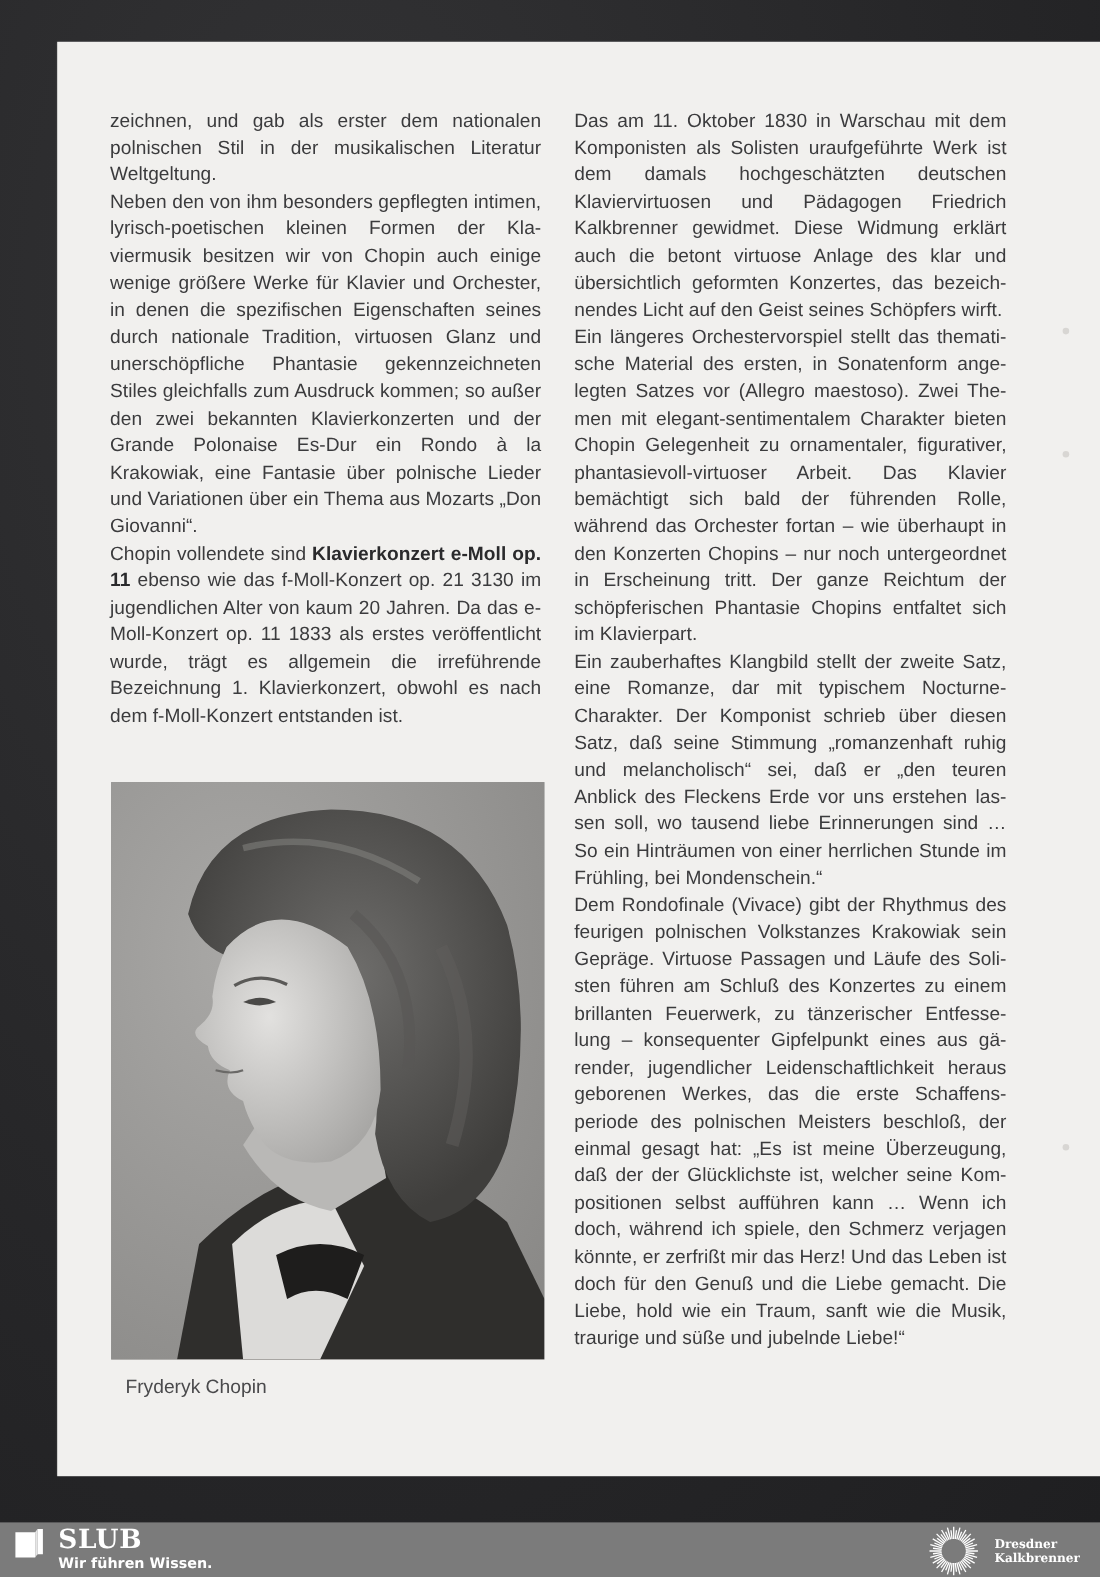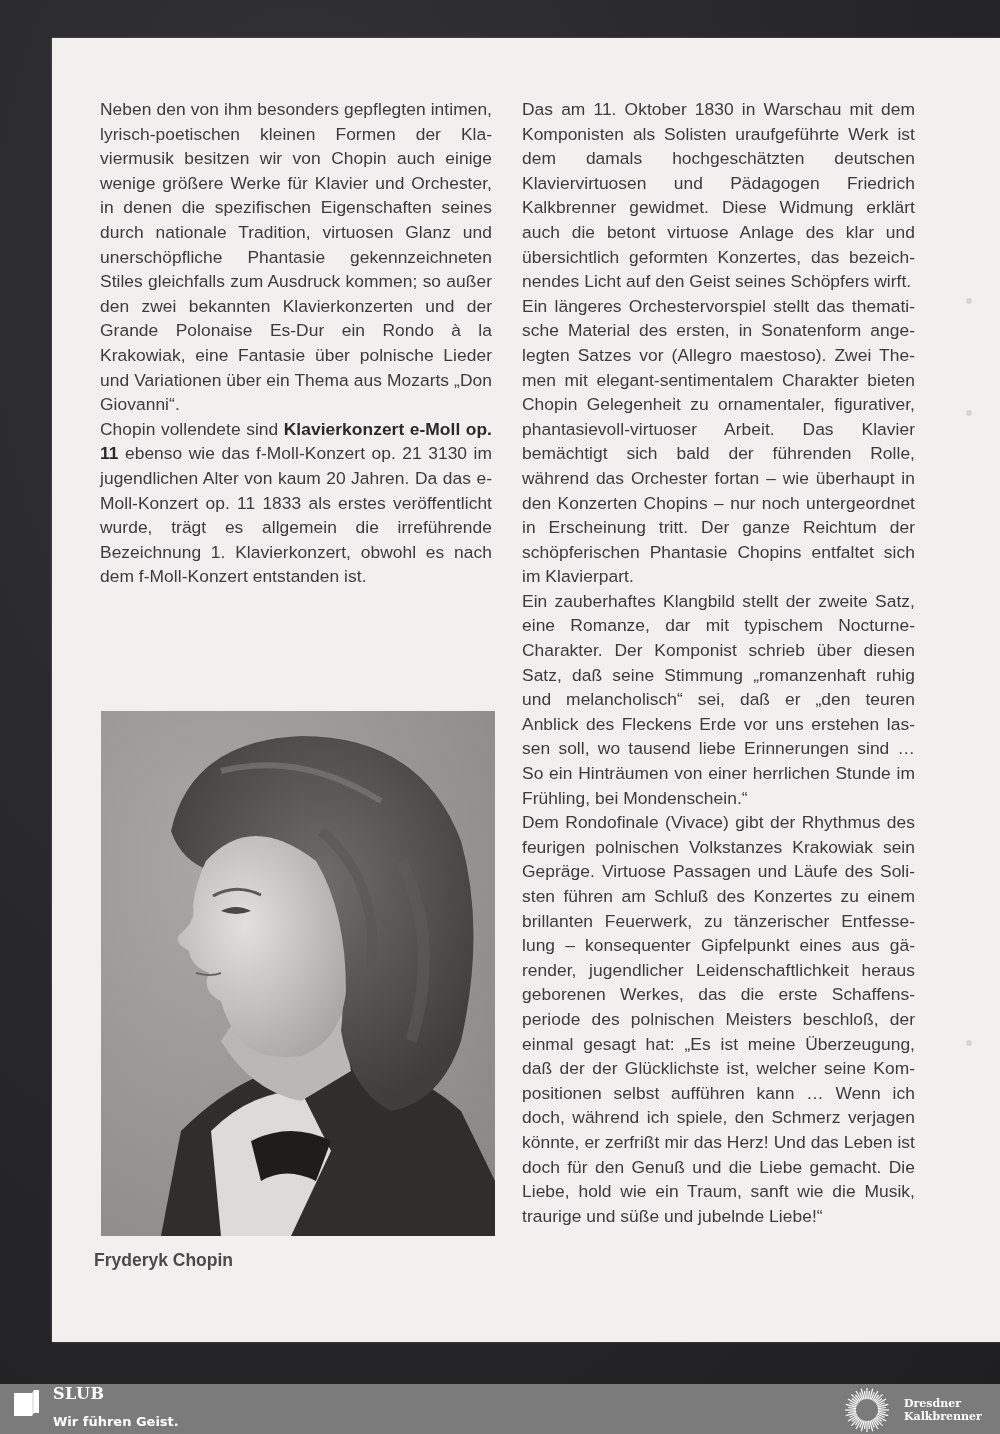--- a/index.html
+++ b/index.html
@@ -27,51 +27,52 @@
   .col-right { left: 470px; width: 393px; }
   .col p { margin: 0; text-align: justify; text-align-last: left; hyphens: manual; }
   .bold { font-weight: bold; color: #2a2a2c; }
 
   .portrait {
     position: absolute; left: 49px; top: 673px; width: 394px; height: 525px;
     background: #8f8f8d; overflow: hidden;
   }
   .portrait svg { display: block; width: 100%; height: 100%; }
   .caption {
-    position: absolute; left: 42px; top: 1212px;
-    font-size: 17.5px; color: #4a4a4c; font-weight: bold;
+    position: absolute; left: 62px; top: 1212px;
+    font-size: 17.5px; color: #4a4a4c;
   }
   .hole { position: absolute; width: 6px; height: 6px; border-radius: 50%; background: #d8d6d3; }
 
   .footer {
     position: absolute; left: 0; top: 1384px; width: 1000px; height: 50px;
     background: #7b7b7b;
   }
   .slub-icon { position: absolute; left: 13px; top: 1389px; width: 27px; height: 28px; }
   .slub-name {
     position: absolute; left: 53px; top: 1384px;
-    font-family: "DejaVu Serif", serif; font-weight: bold; font-size: 16px; color: #fff; letter-spacing: 0.5px;
+    font-family: "DejaVu Serif", serif; font-weight: bold; font-size: 24px; color: #fff; letter-spacing: 0.5px;
   }
   .slub-tag {
     position: absolute; left: 53px; top: 1414px;
     font-family: "DejaVu Sans", sans-serif; font-weight: bold; font-size: 13px; color: #fff;
   }
   .phil-icon { position: absolute; left: 840px; top: 1384px; width: 54px; height: 50px; }
   .phil-name {
     position: absolute; left: 904px; top: 1397px;
     font-family: "DejaVu Serif", serif; font-weight: bold; font-size: 11px; line-height: 13px; color: #fff;
   }
 </style>
 </head>
 <body>
 
 <div class="scan-bg"></div>
 
 <div class="page">
   <div class="col col-left">
+    <p>zeichnen, und gab als erster dem nationalen polnischen Stil in der musikalischen Literatur Weltgeltung.</p>
     <p>Neben den von ihm besonders gepflegten inti­men, lyrisch-poetischen kleinen Formen der Kla­viermusik besitzen wir von Chopin auch einige wenige größere Werke für Klavier und Orche­ster, in denen die spezifischen Eigenschaften seines durch nationale Tradition, virtuosen Glanz und unerschöpfliche Phantasie gekenn­zeichneten Stiles gleichfalls zum Ausdruck kom­men; so außer den zwei bekannten Klavierkon­zerten und der Grande Polonaise Es-Dur ein Rondo à la Krakowiak, eine Fantasie über polni­sche Lieder und Variationen über ein Thema aus Mozarts „Don Giovanni“.</p>
     <p><span>Chopin vollendete sind </span><span class="bold">Klavierkonzert e-Moll op. 11</span><span> ebenso wie das f-Moll-Konzert op. 21 3130 im jugendlichen Alter von kaum 20 Jah­ren. Da das e-Moll-Konzert op. 11 1833 als er­stes veröffentlicht wurde, trägt es allgemein die irreführende Bezeichnung 1. Klavierkonzert, ob­wohl es nach dem f-Moll-Konzert entstanden ist.</span></p>
   </div>
 
   <div class="portrait" aria-label="Portrait of Fryderyk Chopin">
     <svg viewBox="0 0 394 525" preserveAspectRatio="none">
       <defs>
         <radialGradient id="bgG" cx="0.3" cy="0.3" r="0.9">
           <stop offset="0" stop-color="#a9a8a6"></stop>
           <stop offset="1" stop-color="#8a8987"></stop>
@@ -123,21 +124,21 @@
   <div class="hole" style="left:914px; top:1002px;"></div>
 </div>
 
 <div class="footer"></div>
 <svg class="slub-icon" viewBox="0 0 27 28">
   <path d="M1 4 L19 4 L19 27 L1 27 Z" fill="#ffffff"></path>
   <path d="M21 1 L26 1 L26 24 L21 24 Z" fill="#ffffff"></path>
   <path d="M19 4 L21 1 L21 24 L19 27 Z" fill="#e6e6e6"></path>
 </svg>
 <div class="slub-name">SLUB</div>
-<div class="slub-tag">Wir führen Geist.</div>
+<div class="slub-tag">Wir führen Wissen.</div>
 
 <svg class="phil-icon" viewBox="0 0 54 50">
   <g stroke="#ffffff" stroke-width="1.2" id="rays">
       <line x1="38" y1="26" x2="49" y2="26"></line>
       <line x1="37.90589347511192" y1="27.435788114420568" x2="45.8374523661024" y2="28.47999765218098"></line>
       <line x1="37.625184089179754" y1="28.84700949612773" x2="48.2503681783595" y2="31.694018992255458"></line>
       <line x1="37.162674857624154" y1="30.209517756015988" x2="44.55371111771445" y2="33.27098521493671"></line>
       <line x1="36.52627944162883" y1="31.5" x2="46.05255888325765" y2="37"></line>
       <line x1="35.726886743203586" y1="32.696375719095926" x2="42.073713465533466" y2="37.566467151165696"></line>
       <line x1="34.77817459305202" y1="33.77817459305202" x2="42.55634918610404" y2="41.55634918610404"></line>

